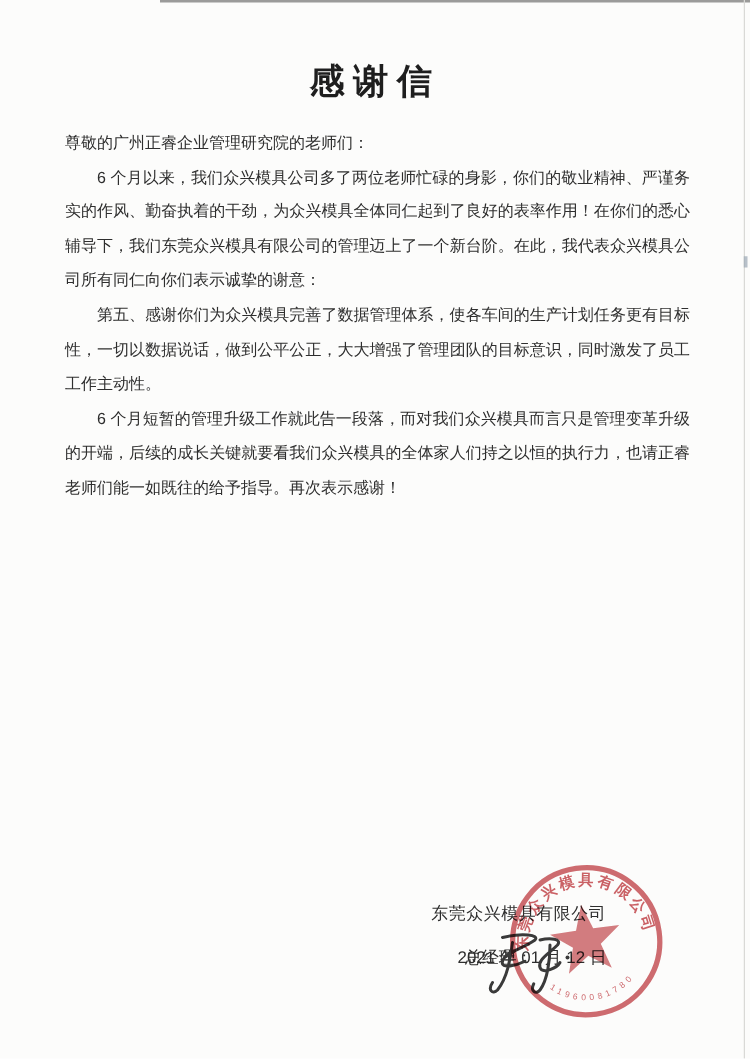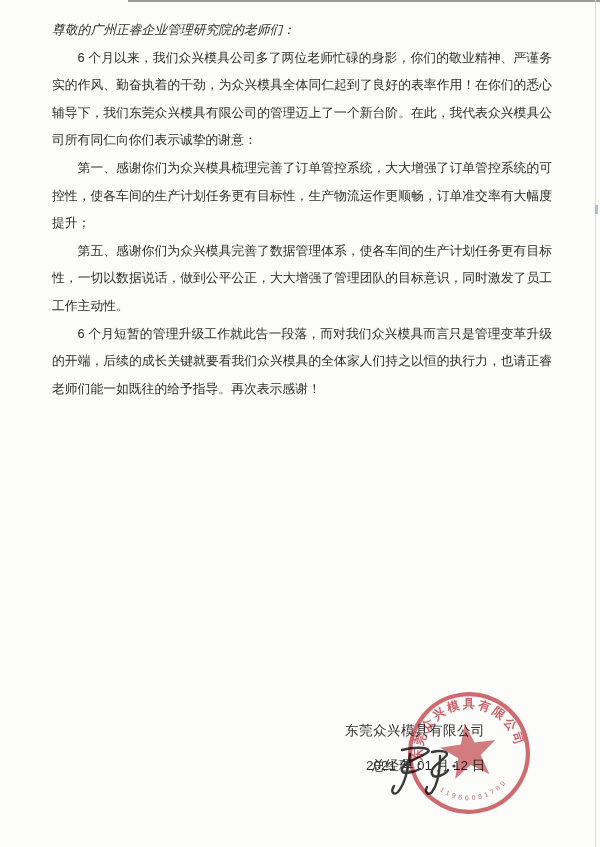--- a/index.html
+++ b/index.html
@@ -31,21 +31,21 @@
   .body-text {
     margin-top:16px;
     padding:0 48px 0 52px;
     font-size:12.8px;
     line-height:27.6px;
     text-align:justify;
     text-justify:inter-character;
     color:#2e2e2e;
   }
   .body-text p { text-indent:2em; margin:0; }
-  .body-text p.salutation { text-indent:0;font-style:italic; }
+  .body-text p.salutation { text-indent:0; }
 
   .sig-company { position:absolute; left:345px; top:722px; font-size:13.5px; color:#2e2e2e; letter-spacing:.5px; }
   .sig-role    { position:absolute; left:372px; top:757px; font-size:13.5px; color:#2e2e2e; }
   .sig-date    { position:absolute; left:366px; top:757px; font-size:13.5px; color:#2e2e2e; }
 
   .handwriting { position:absolute; left:388px; top:742px; width:78px; height:58px; }
 
   .seal {
     position:absolute; left:406px; top:690px;
     width:126px; height:126px;
@@ -56,25 +56,25 @@
 </style>
 </head>
 <body>
 
 <div class="page">
 
   <div class="scan-top-edge"></div>
   <div class="scan-right-edge"></div>
   <div class="scan-right-tick"></div>
 
+  <div class="title">感谢信</div>
 
   <div class="body-text">
     <p class="salutation">尊敬的广州正睿企业管理研究院的老师们：</p>
     <p>6 个月以来，我们众兴模具公司多了两位老师忙碌的身影，你们的敬业精神、严谨务实的作风、勤奋执着的干劲，为众兴模具全体同仁起到了良好的表率作用！在你们的悉心辅导下，我们东莞众兴模具有限公司的管理迈上了一个新台阶。在此，我代表众兴模具公司所有同仁向你们表示诚挚的谢意：</p>
-    <p>第一、感谢你们为众兴模具梳理完善了订单管控系统，大大增强了订单管控系统的可控性，使各车间的生产计划任务更有目标性，生产物流运作更顺畅，订单准交率有大幅度提升；</p>
     <p>第五、感谢你们为众兴模具完善了数据管理体系，使各车间的生产计划任务更有目标性，一切以数据说话，做到公平公正，大大增强了管理团队的目标意识，同时激发了员工工作主动性。</p>
     <p>6 个月短暂的管理升级工作就此告一段落，而对我们众兴模具而言只是管理变革升级的开端，后续的成长关键就要看我们众兴模具的全体家人们持之以恒的执行力，也请正睿老师们能一如既往的给予指导。再次表示感谢！</p>
   </div>
 
   <div class="sig-company">东莞众兴模具有限公司</div>
   <div class="sig-role">总经理：</div>
   <div class="sig-date">2021 年 01 月 12 日</div>
 
   <svg class="handwriting" viewBox="0 0 78 58" fill="none">
     <path d="M14,8 C30,4 44,6 40,10 C30,17 16,20 14,27 C12,34 26,30 32,27 M22,12 C20,26 18,40 10,50 C6,54 2,50 6,44" stroke="#3a3a3a" stroke-width="2.4" stroke-linecap="round"></path>

